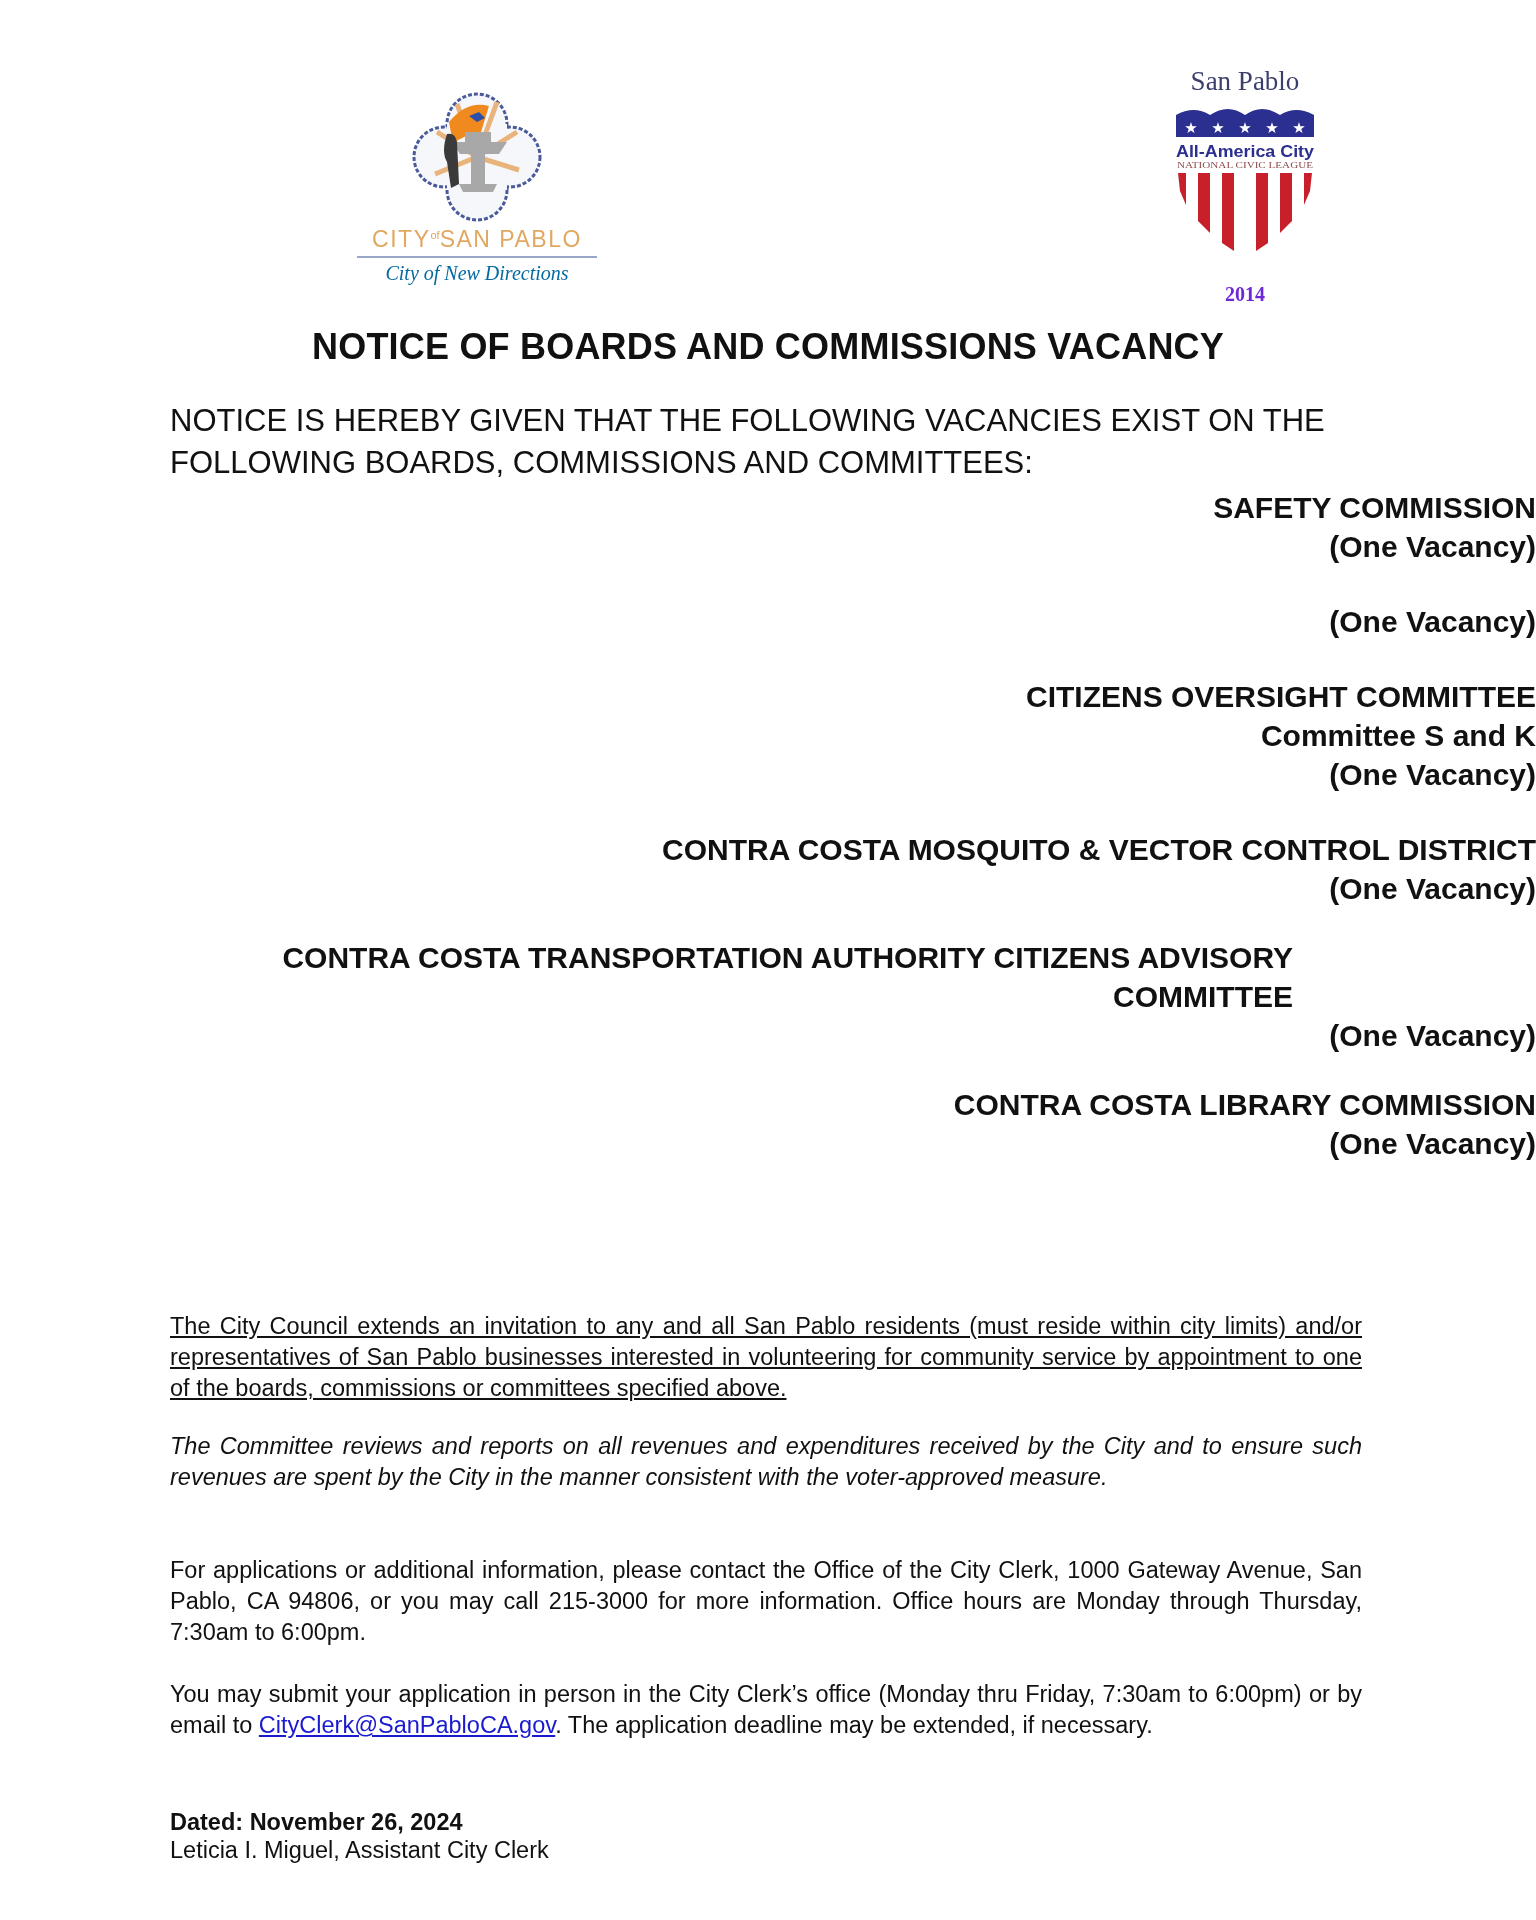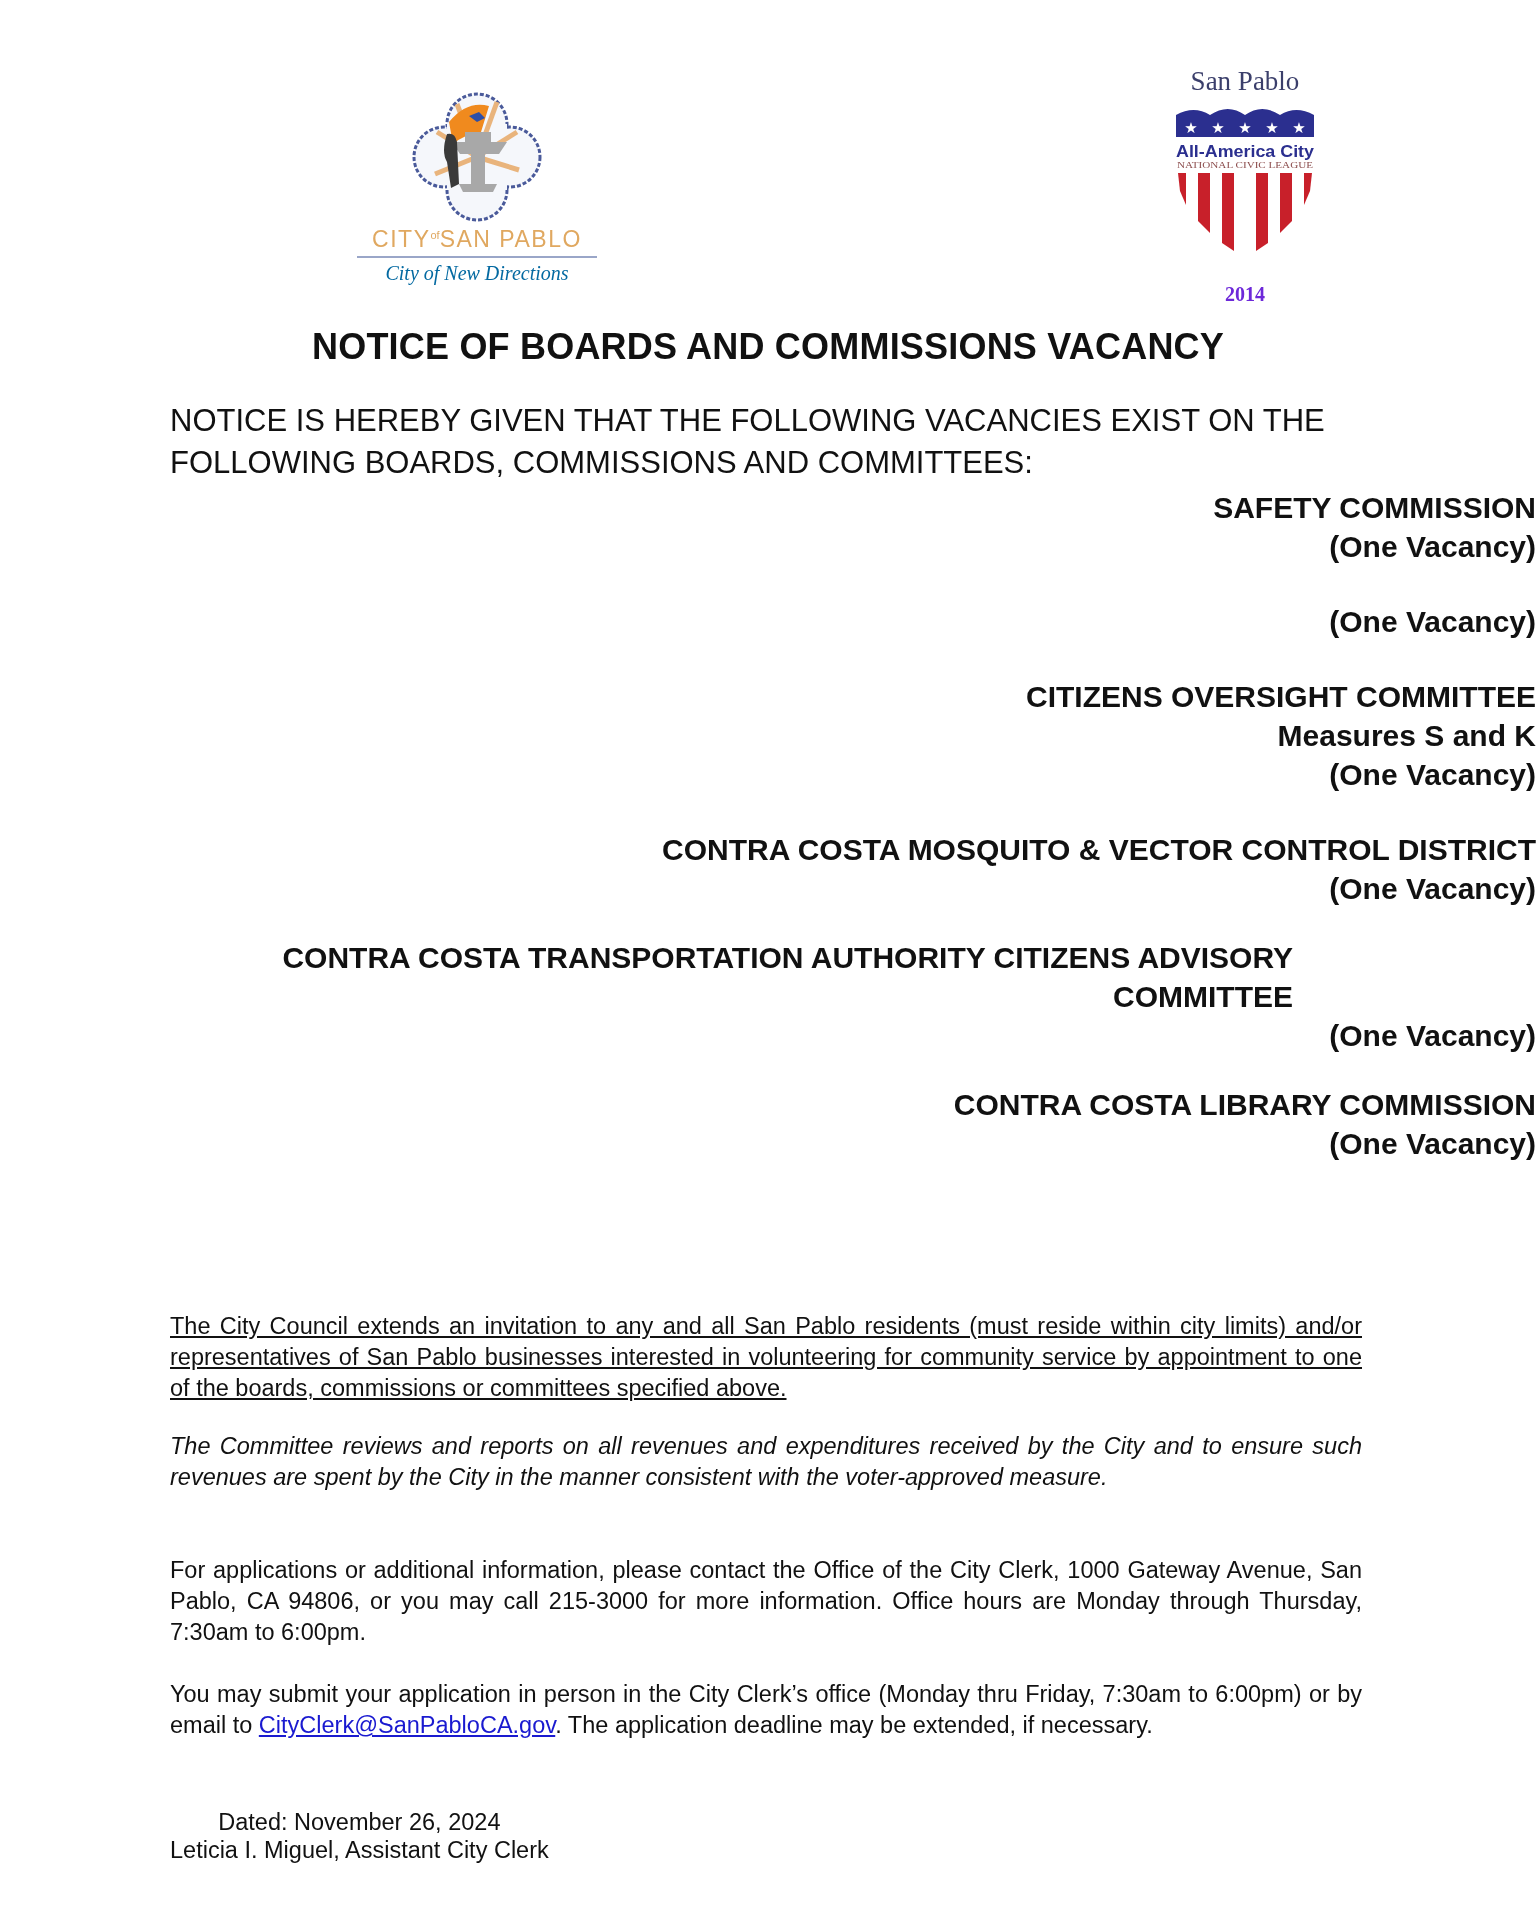--- a/index.html
+++ b/index.html
@@ -15,21 +15,21 @@
   .aac-year { font-family: "Liberation Serif", serif; font-weight: bold; font-size: 20px; color: #6d28d9; margin-top: 20px; }
   .title { position: absolute; left: 0; width: 1536px; top: 326px; text-align: center; font-weight: bold; font-size: 36px; letter-spacing: 0.2px; }
   .intro { position: absolute; left: 170px; width: 1200px; top: 368px; font-size: 31px; line-height: 42px; margin-top: 32px; }
   .boards { position: absolute; left: 0; width: 1536px; top: 488px; text-align: right; font-weight: bold; font-size: 30px; line-height: 39px; }
   .board { margin-bottom: 28px; }
   .board .sub { font-weight: bold; }
   .para { position: absolute; left: 170px; width: 1192px; font-size: 23.5px; line-height: 31px; text-align: justify; }
   .para.italic { font-style: italic; }
   .para a { color: #1a1ad0; text-decoration: underline; }
   .signoff { position: absolute; left: 170px; top: 1808px; font-size: 23.5px; line-height: 28px; }
-  .signoff .date { font-weight: normal; text-align: center; }
+  .signoff .date { font-weight: bold; }
 </style>
 </head>
 <body>
 
 <div class="logo-left">
   <svg width="140" height="130" viewBox="0 0 140 130">
 
     <g fill="#f5f7fb" stroke="#4a5a9a" stroke-width="3" stroke-dasharray="4 2">
       <circle cx="70" cy="32" r="30"></circle>
       <circle cx="70" cy="98" r="30"></circle>
@@ -100,21 +100,21 @@
 <div class="boards">
   <div class="board">
     <div>SAFETY COMMISSION</div>
     <div>(One Vacancy)</div>
   </div>
   <div class="board" style="margin-top:36px;">
     <div>(One Vacancy)</div>
   </div>
   <div class="board" style="margin-top:36px;">
     <div>CITIZENS OVERSIGHT COMMITTEE</div>
-    <div class="sub">Measures S and K</div>
+    <div class="sub">Committee S and K</div>
     <div>(One Vacancy)</div>
   </div>
   <div class="board" style="margin-top:36px;">
     <div>CONTRA COSTA MOSQUITO &amp; VECTOR CONTROL DISTRICT</div>
     <div>(One Vacancy)</div>
   </div>
   <div class="board" style="margin-top:30px;">
     <div style="width:1050px;margin:0 auto;">CONTRA COSTA TRANSPORTATION AUTHORITY CITIZENS ADVISORY COMMITTEE</div>
     <div>(One Vacancy)</div>
   </div>

